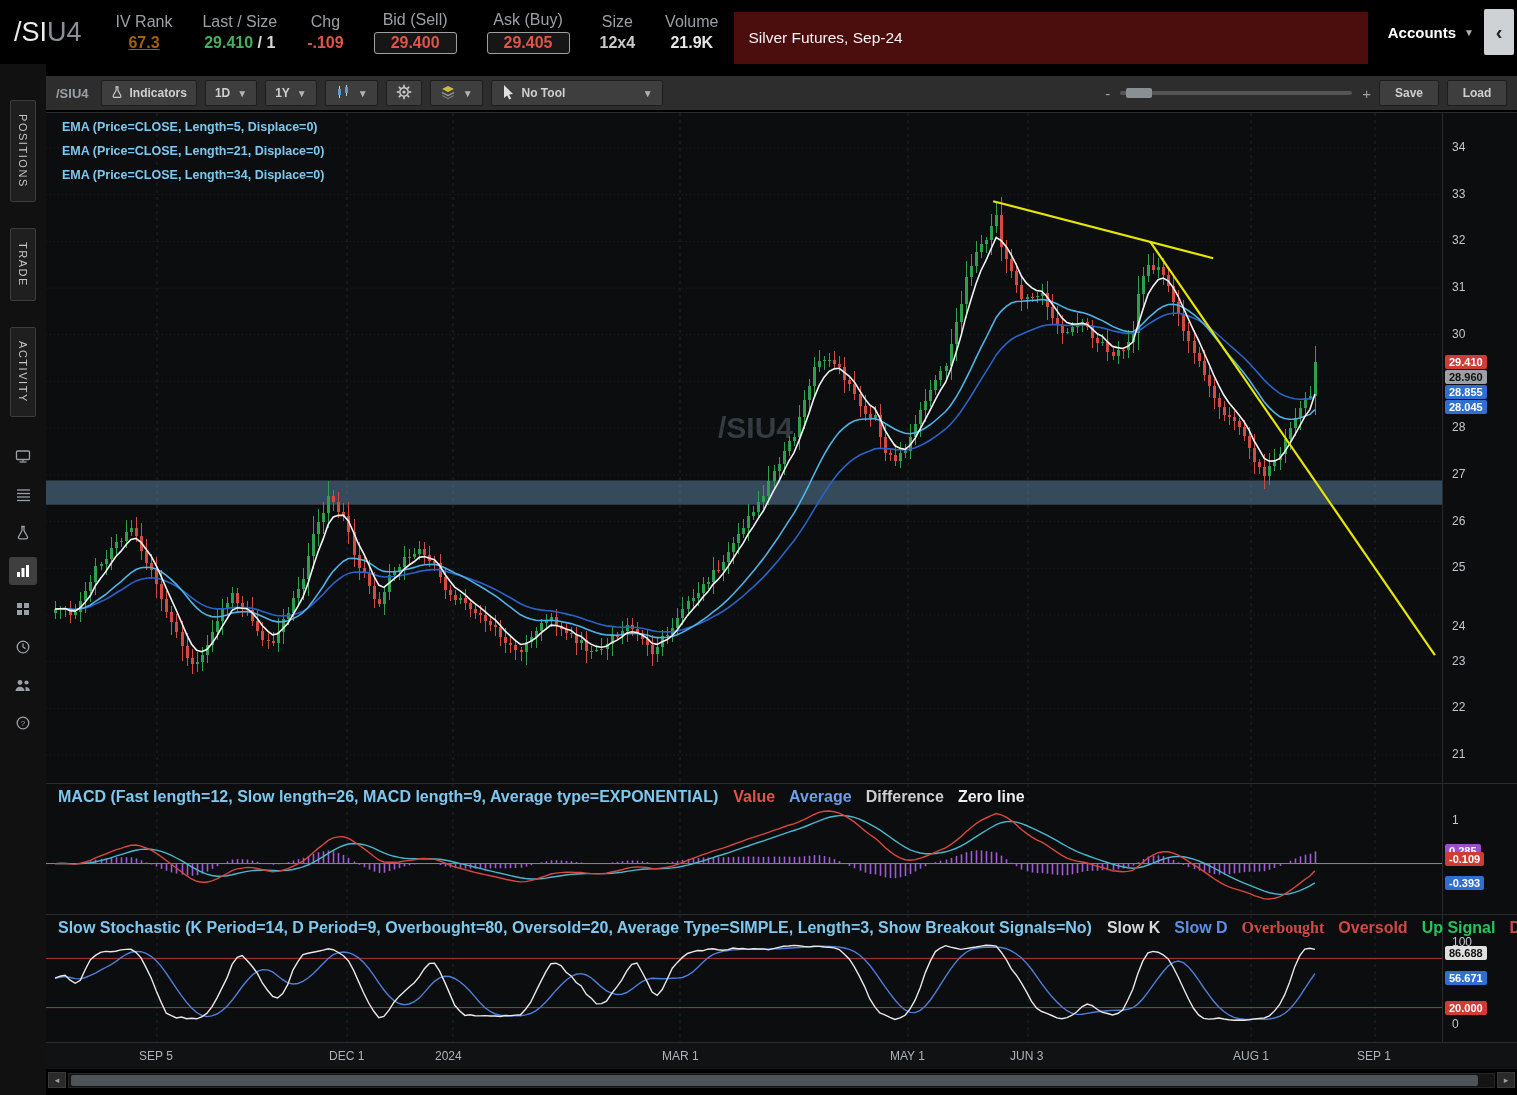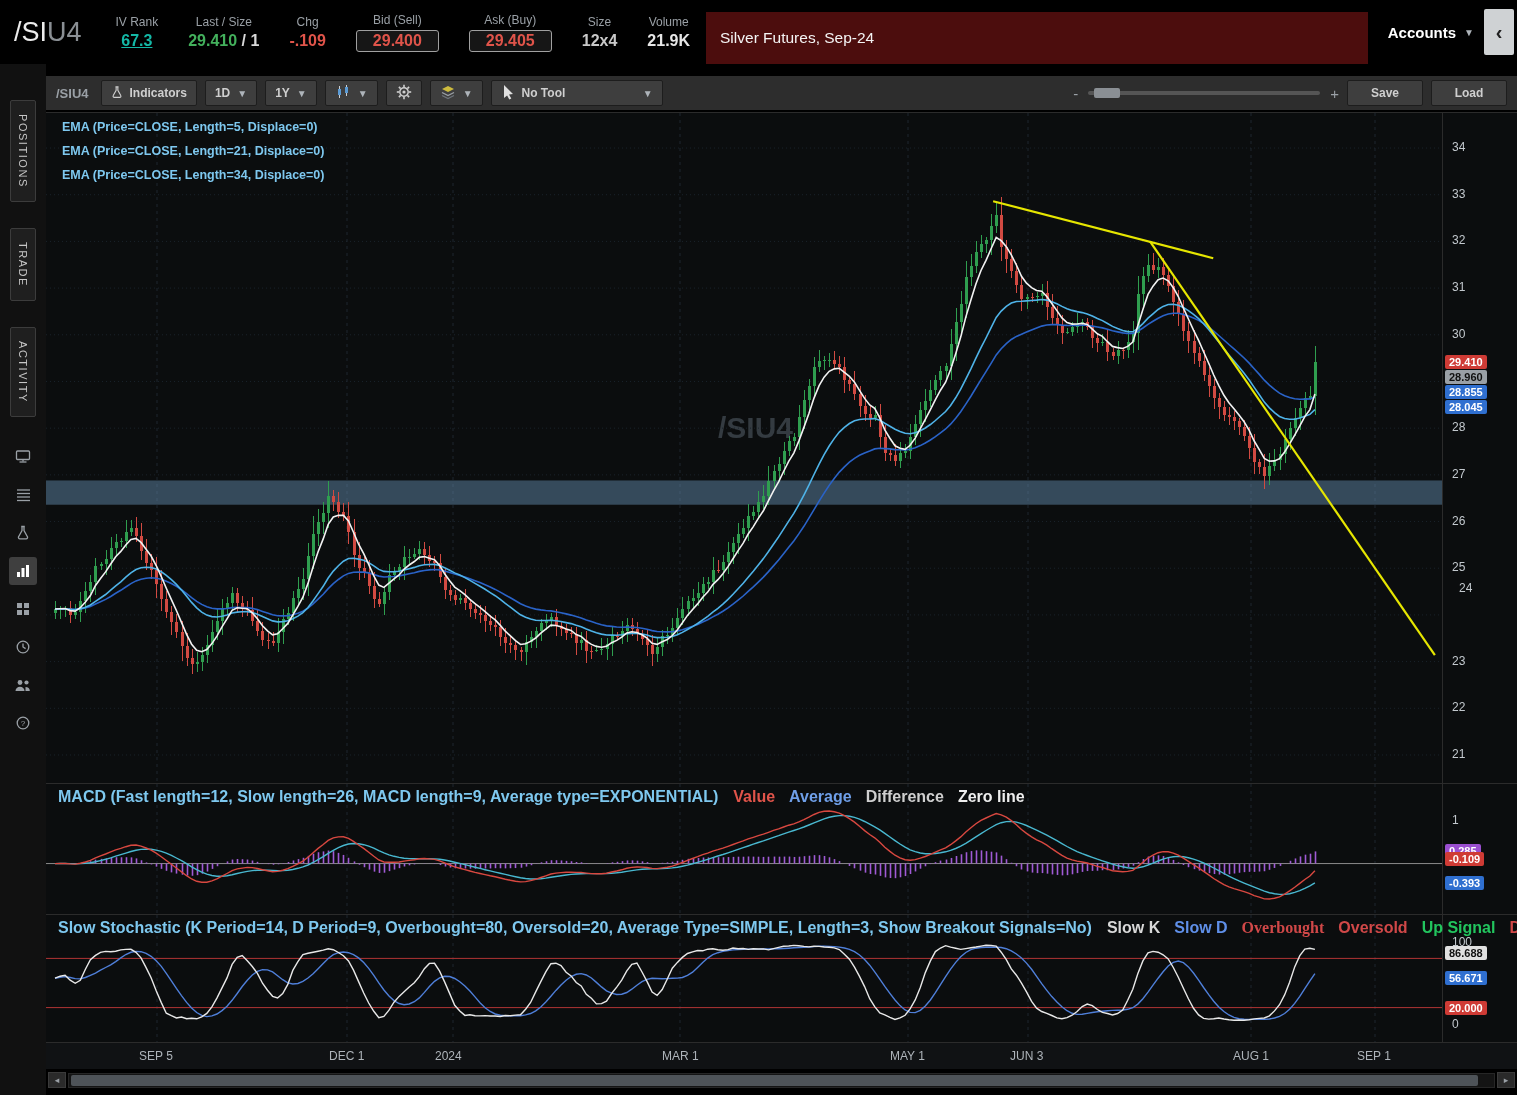--- a/index.html
+++ b/index.html
@@ -4,21 +4,21 @@
 <style>
   html,body{margin:0;padding:0;background:#000;}
   .app{position:relative;width:1517px;height:1095px;background:#000;overflow:hidden;
        font-family:"Liberation Sans",sans-serif;color:#ddd;}
   
   .header{position:absolute;top:0;left:0;right:0;height:64px;display:flex;align-items:center;background:#000;}
   .sym{font-size:27px;color:#ececec;margin-left:14px;white-space:nowrap;}
   .sym .suffix{color:#8a8f94;}
   .qfields{display:flex;align-items:center;gap:30px;margin-left:34px;}
   .qfield{display:flex;flex-direction:column;align-items:center;gap:3px;}
-  .qlabel{font-size:12px;color:#9aa0a6;white-space:nowrap;}
+  .qlabel{font-size:16px;color:#9aa0a6;white-space:nowrap;}
   .qvalue{font-size:16px;font-weight:bold;white-space:nowrap;}
   .qvalue.boxed{border:1px solid #a0a0a0;border-radius:3px;background:#161616;padding:1px 16px;}
   .qsuffix{color:#d8d8d8;}
   .title-wrap{flex:1;align-self:stretch;display:flex;align-items:center;background:#4c0d0d;margin-left:16px;padding-left:14px;min-width:0;margin-top:12px;}
   .chart-title{font-size:15.5px;color:#f4f4f4;white-space:nowrap;}
   .accounts{display:flex;align-items:center;gap:8px;padding:0 10px 0 20px;font-size:15px;font-weight:bold;color:#fff;}
   .chev{color:#aeb4ba;font-size:10px;}
   .collapse-btn{width:30px;height:46px;background:#cfd2d4;color:#222;display:grid;place-items:center;
                 border-radius:2px;margin-right:3px;font-size:20px;font-weight:bold;cursor:pointer;}
   
@@ -31,21 +31,21 @@
   .main{position:absolute;top:64px;left:46px;right:0;bottom:0;background:#000;}
   .toolbar{position:absolute;top:12px;left:0;right:0;height:34px;background:#2d2d2d;display:flex;align-items:center;gap:8px;padding:0 10px;box-sizing:border-box;}
   .tb-sym{color:#9aa0a6;font-size:13px;font-weight:bold;margin-right:4px;}
   .tb-btn,.tb-dd{height:26px;background:#3e3e3e;border:1px solid #1d1d1d;border-radius:2px;color:#cfcfcf;
         font-size:12px;font-weight:bold;display:flex;align-items:center;gap:7px;padding:0 9px;cursor:pointer;box-sizing:border-box;white-space:nowrap;}
   .tb-dd.wide{width:172px;justify-content:space-between;}
   .tb-dd .grp{display:flex;align-items:center;gap:7px;}
   .zoom-wrap{margin-left:auto;display:flex;align-items:center;gap:10px;color:#9aa0a6;font-size:15px;}
   .zoom-track{width:232px;height:4px;background:#555;position:relative;border-radius:2px;}
   .zoom-thumb{position:absolute;left:6px;top:-3px;width:26px;height:10px;background:#8a8f94;border-radius:2px;cursor:pointer;}
-  .tb-btn.action{width:76px;justify-content:center;}
+  .tb-btn.action{width:60px;justify-content:center;}
   
   .panel{position:absolute;left:0;right:0;background:#0b0d0e;}
   .price-panel{top:48px;height:670px;border-top:1px solid #2b2b2b;}
   .macd-panel{top:719px;height:130px;border-top:1px solid #2b2b2b;}
   .stoch-panel{top:850px;height:128px;border-top:1px solid #2b2b2b;}
   .plot-svg{position:absolute;left:0;top:0;display:block;}
   .axis-g{position:absolute;right:0;top:0;bottom:0;width:74px;border-left:1px solid #2b2b2b;background:#0b0d0e;}
   .tick{position:absolute;left:9px;font-size:12px;color:#c3c9ce;}
   .bubble{position:absolute;left:2px;font-size:11px;font-weight:bold;line-height:14px;padding:0 4px;border-radius:2px;white-space:nowrap;}
   .panel-header{position:absolute;left:12px;top:4px;z-index:2;display:flex;gap:15px;font-size:16px;font-weight:bold;white-space:nowrap;align-items:center;}
@@ -64,21 +64,21 @@
 </head>
 <body>
 
 <div class="app">
 
   <div class="header">
     <div class="sym"><span>/SI</span><span class="suffix">U4</span></div>
     <div class="qfields">
         <div class="qfield">
           <div class="qlabel">IV Rank</div>
-          <div class="qvalue"><span style="color: #14b8a6; text-decoration: underline;">67.3</span></div>
+          <div class="qvalue"><span style="color: #a16207; text-decoration: underline;">67.3</span></div>
         </div>
         <div class="qfield">
           <div class="qlabel">Last / Size</div>
           <div class="qvalue"><span style="color: rgb(67, 176, 92);">29.410</span><span class="qsuffix"> / 1</span></div>
         </div>
         <div class="qfield">
           <div class="qlabel">Chg</div>
           <div class="qvalue"><span style="color: rgb(224, 84, 74);">-.109</span></div>
         </div>
         <div class="qfield">
@@ -785,21 +785,21 @@
           <div class="tick" style="top: 27.0174px;">34</div>
           <div class="tick" style="top: 73.7073px;">33</div>
           <div class="tick" style="top: 120.397px;">32</div>
           <div class="tick" style="top: 167.087px;">31</div>
           <div class="tick" style="top: 213.777px;">30</div>
           <div class="tick" style="top: 260.467px;">29</div>
           <div class="tick" style="top: 307.157px;">28</div>
           <div class="tick" style="top: 353.847px;">27</div>
           <div class="tick" style="top: 400.537px;">26</div>
           <div class="tick" style="top: 447.226px;">25</div>
-          <div class="tick" style="top: 468px; margin-left: 7px;">24</div>
+          <div class="tick" style="top: 506px;">24</div>
           <div class="tick" style="top: 540.606px;">23</div>
           <div class="tick" style="top: 587.296px;">22</div>
           <div class="tick" style="top: 633.986px;">21</div>
           <div class="bubble" style="top: 242.324px; background: rgb(207, 59, 53); color: rgb(255, 255, 255);">29.410</div>
           <div class="bubble" style="top: 257.324px; background: rgb(154, 160, 166); color: rgb(17, 17, 17);">28.960</div>
           <div class="bubble" style="top: 272.324px; background: rgb(47, 111, 208); color: rgb(255, 255, 255);">28.855</div>
           <div class="bubble" style="top: 287.324px; background: rgb(47, 111, 208); color: rgb(255, 255, 255);">28.045</div>
         </div>
     </div>
 

